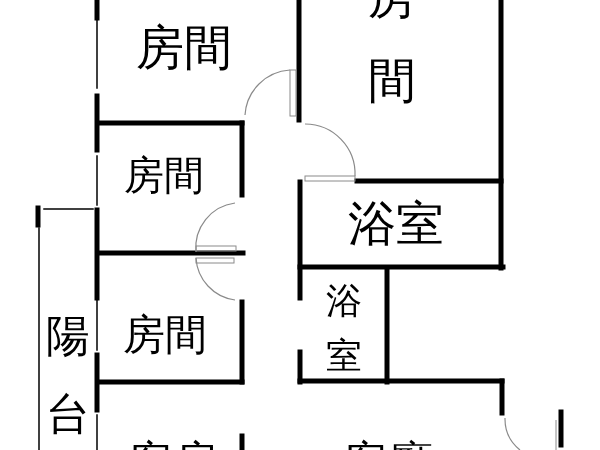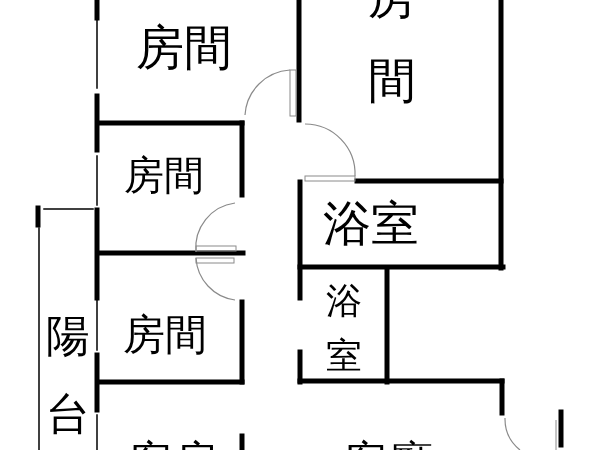--- a/index.html
+++ b/index.html
@@ -71,21 +71,21 @@
   </g>
 </svg>
 
 <div class="label" style="left:136px; top:23px; font-size:48px;">房間</div>
 
 <div class="label" style="left:368px; top:-28px; font-size:48px;">房</div>
 <div class="label" style="left:368px; top:56px; font-size:48px;">間</div>
 
 <div class="label" style="left:124px; top:155px; font-size:40px;">房間</div>
 
-<div class="label" style="left:323px; top:199px; font-size:48px;">浴室</div>
+<div class="label" style="left:348px; top:199px; font-size:48px;">浴室</div>
 
 <div class="label" style="left:123px; top:314px; font-size:42px;">房間</div>
 
 <div class="label" style="left:326px; top:283px; font-size:36px;">浴</div>
 <div class="label" style="left:326px; top:338px; font-size:36px;">室</div>
 
 <div class="label" style="left:46px; top:314px; font-size:44px;">陽</div>
 <div class="label" style="left:46px; top:392px; font-size:44px;">台</div>
 
 <div class="label" style="left:130px; top:440px; font-size:44px;">客房</div>

